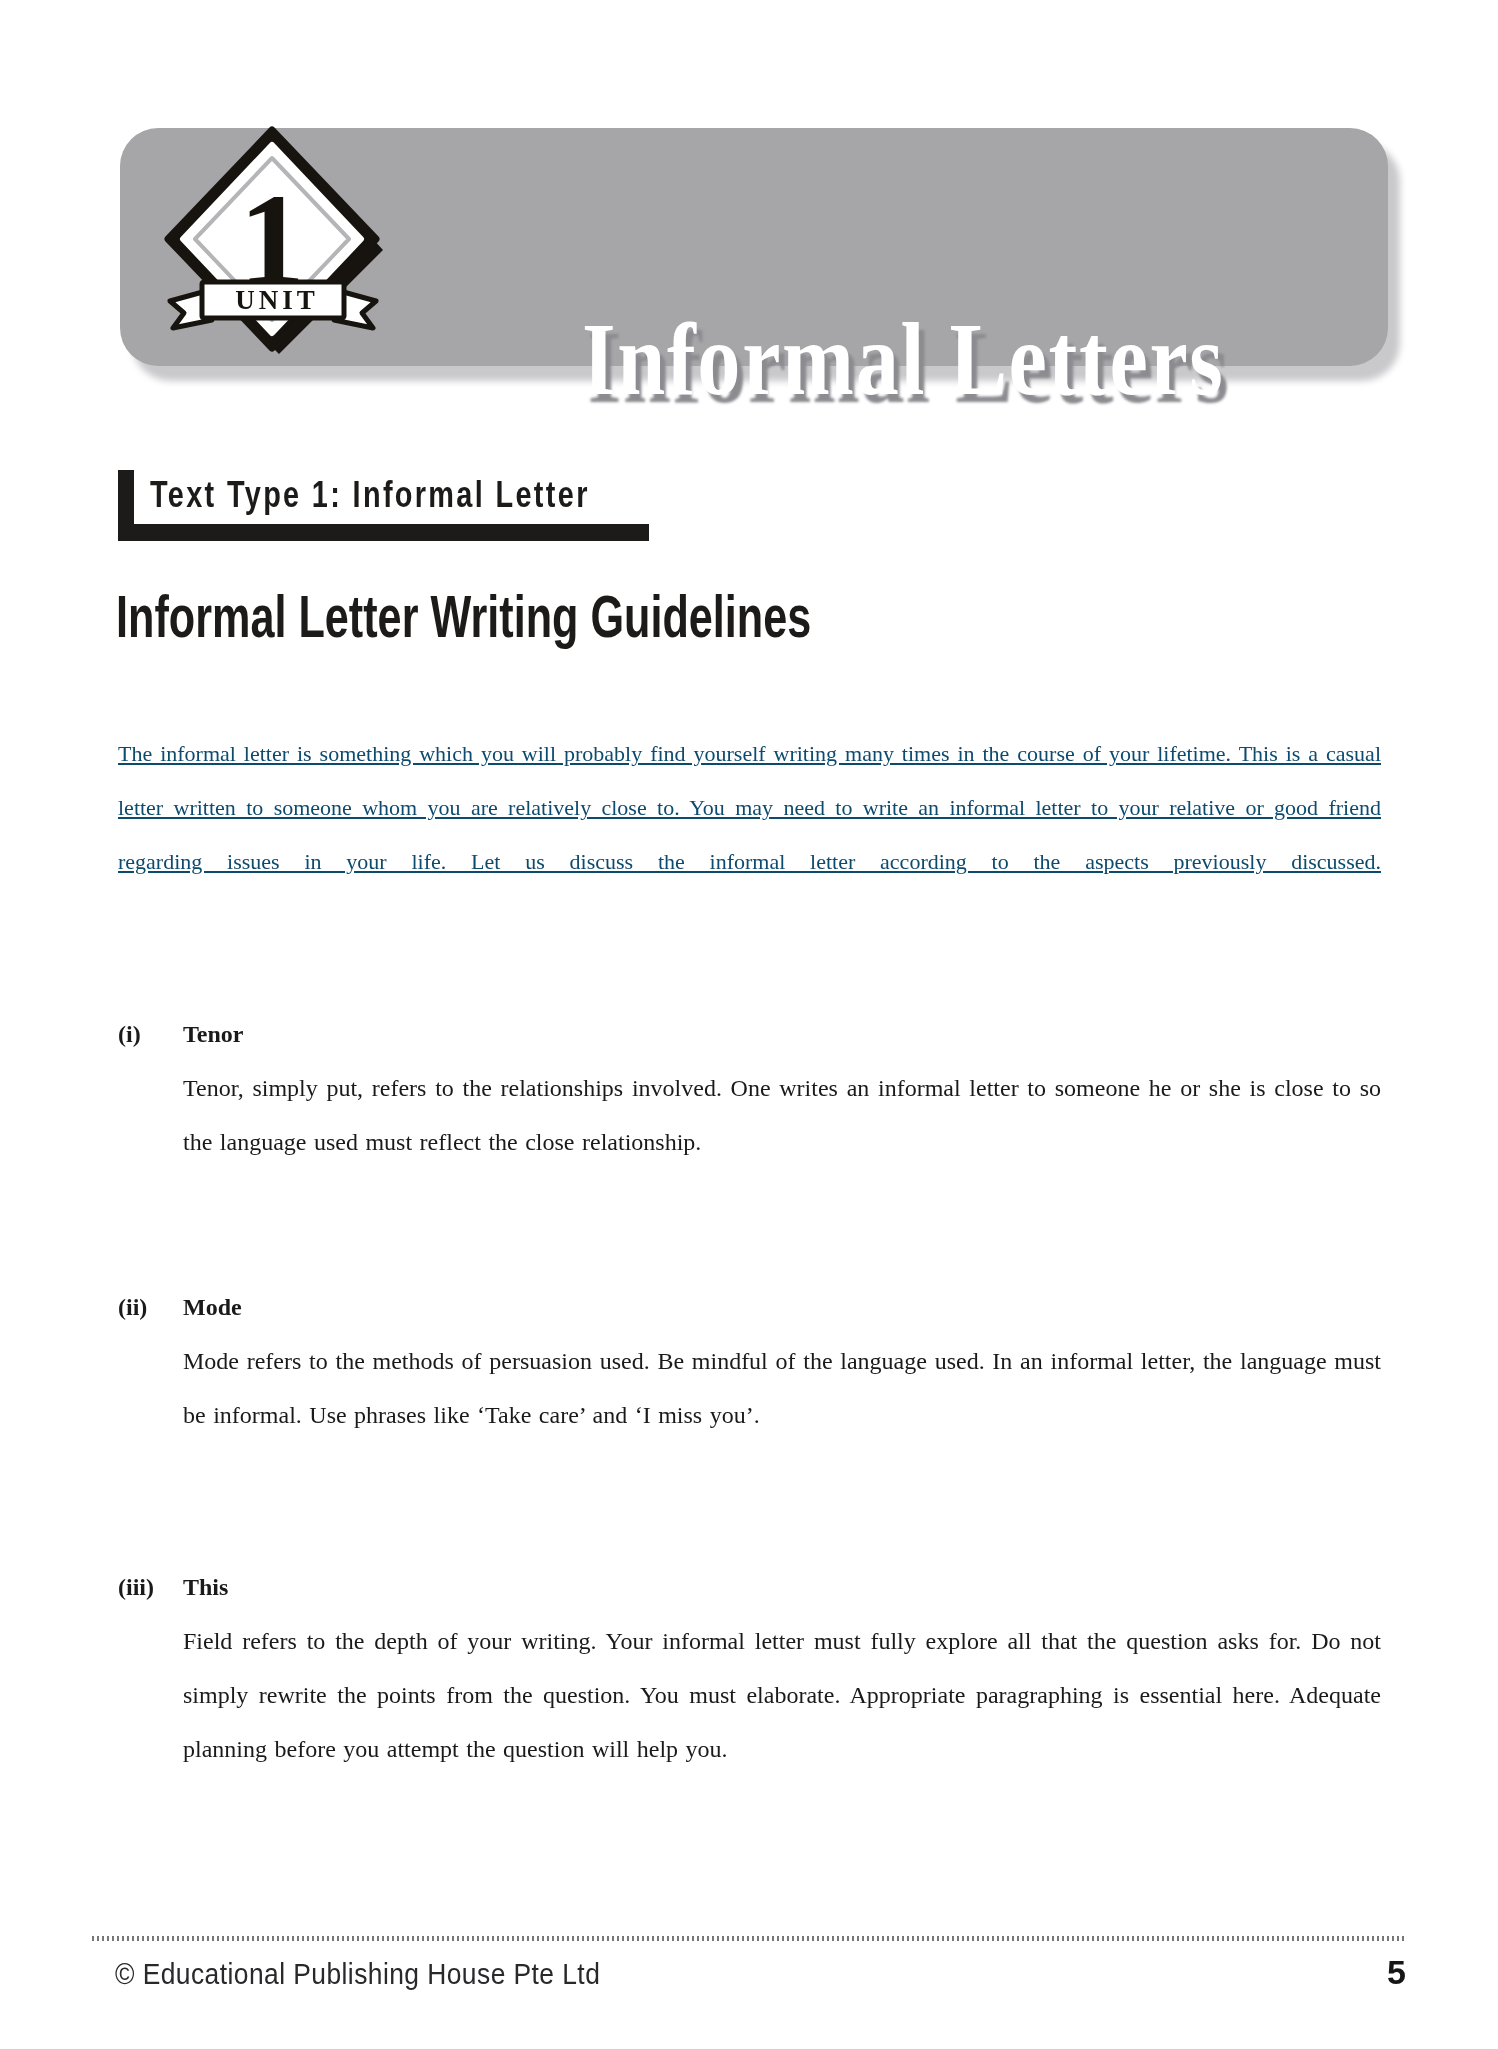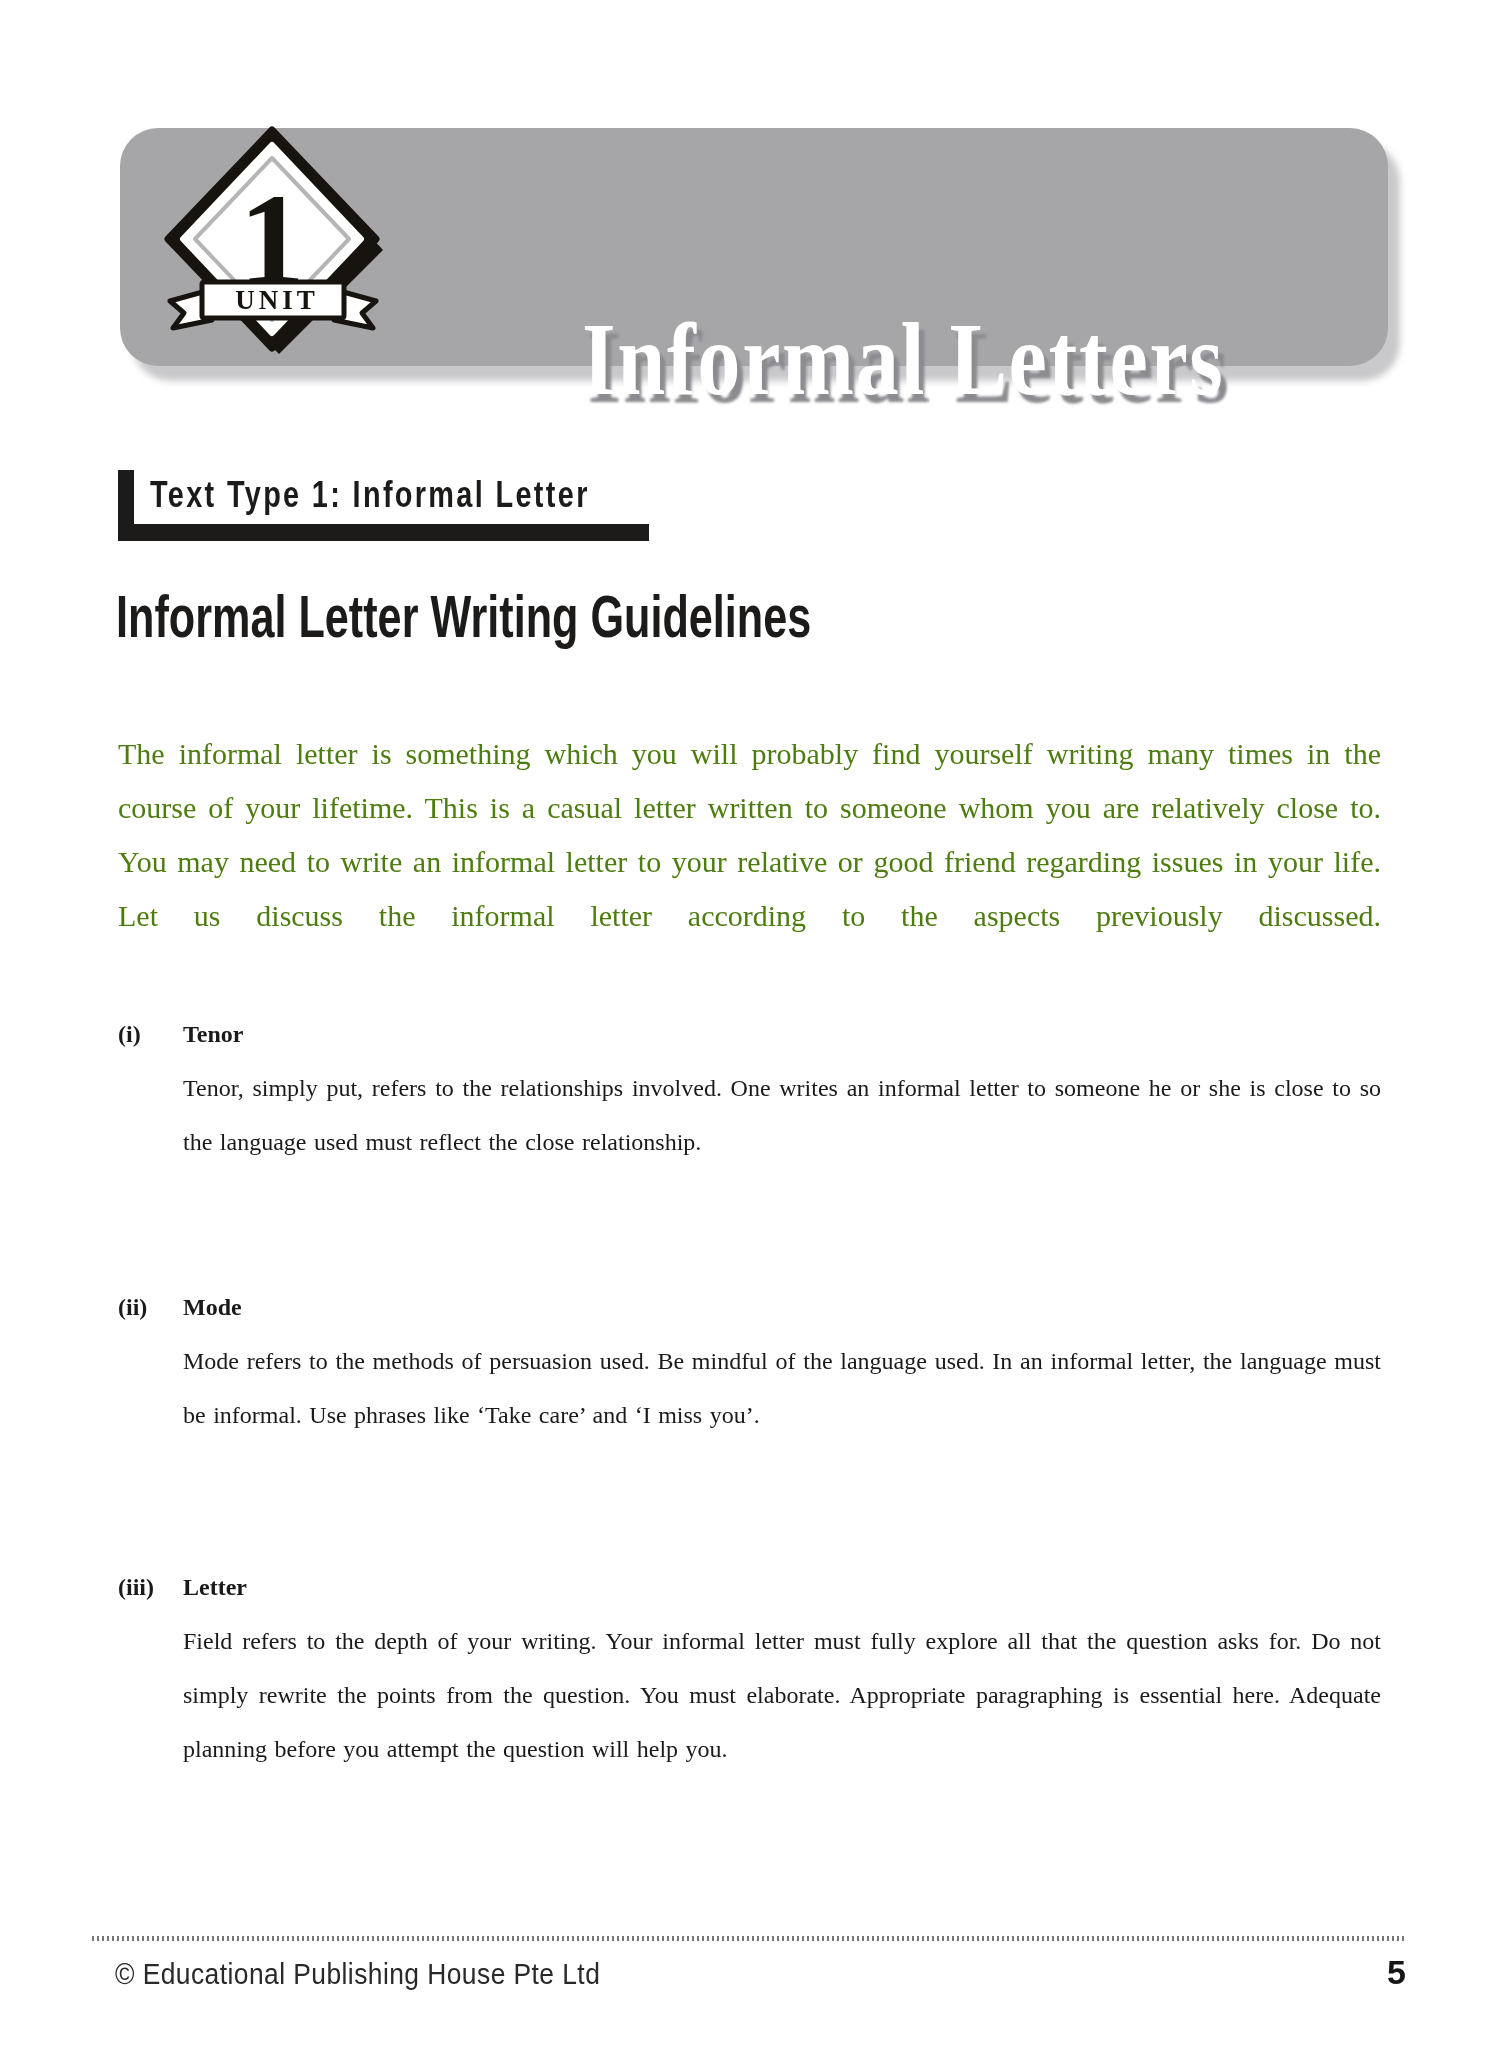--- a/index.html
+++ b/index.html
@@ -33,21 +33,21 @@
   
   .page-heading{
     position:absolute;left:116px;top:586px;
     font-family:"Liberation Sans",sans-serif;font-weight:bold;font-size:60px;line-height:62px;
     color:#1d1b19;white-space:nowrap;letter-spacing:0px;
     transform:scaleX(0.72);transform-origin:left top;
   }
   
   .intro{
     position:absolute;left:118px;top:727px;width:1263px;
-    font-size:30px;line-height:54px;text-align:justify;word-spacing:1.5px;color:#4d7c0f;
+    font-size:22px;line-height:54px;text-align:justify;word-spacing:1.5px;color:#0c4a6e;text-decoration:underline;
   }
   .intro::after{content:"";display:inline-block;width:100%;}
   .aspect{position:absolute;left:118px;width:1263px;font-size:24px;line-height:54px;}
   .aspect-1{top:1007px;}
   .aspect-2{top:1280px;}
   .aspect-3{top:1560px;}
   .aspect-head{font-weight:bold;}
   .aspect-label{display:inline-block;width:65px;}
   .aspect-body{margin-left:65px;text-align:justify;word-spacing:1.5px;}
   
@@ -104,21 +104,21 @@
 
   <div class="aspect aspect-2">
     <div class="aspect-head">
       <span class="aspect-label">(ii)</span><span>Mode</span>
     </div>
     <div class="aspect-body">Mode refers to the methods of persuasion used. Be mindful of the language used. In an informal letter, the language must be informal. Use phrases like ‘Take care’ and ‘I miss you’.</div>
   </div>
 
   <div class="aspect aspect-3">
     <div class="aspect-head">
-      <span class="aspect-label">(iii)</span><span>Letter</span>
+      <span class="aspect-label">(iii)</span><span>This</span>
     </div>
     <div class="aspect-body">Field refers to the depth of your writing. Your informal letter must fully explore all that the question asks for. Do not simply rewrite the points from the question. You must elaborate. Appropriate paragraphing is essential here. Adequate planning before you attempt the question will help you.</div>
   </div>
 
   <div class="footer-dots"></div>
   <div class="footer-copy">© Educational Publishing House Pte Ltd</div>
   <div class="footer-page">5</div>
 
 </div>
 

